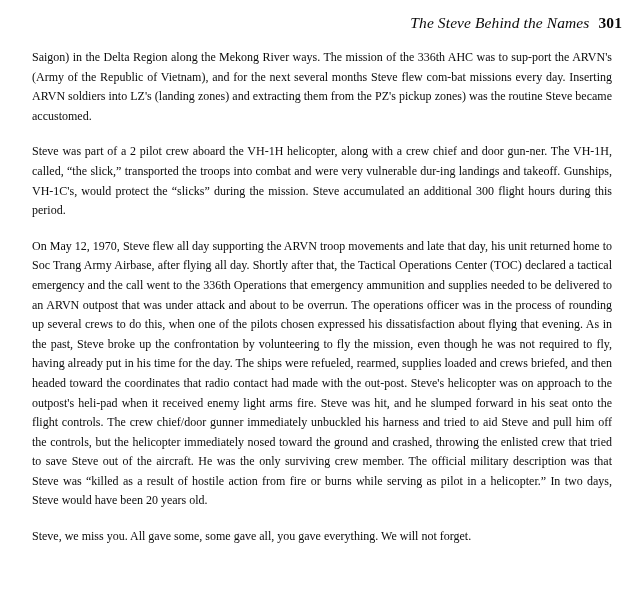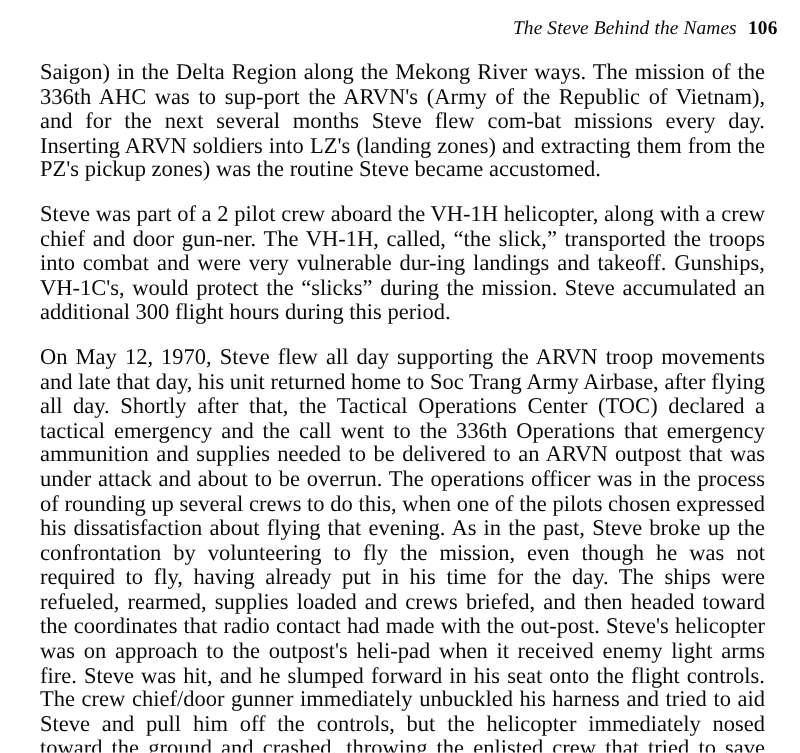--- a/index.html
+++ b/index.html
@@ -37,40 +37,40 @@
     font-size: 15.5px;
   }
   .body {
     position: absolute;
     top: 48px;
     left: 32px;
     width: 580px;
   }
   p.para {
     margin: 0 0 16px 0;
-    font-size: 18px;
+    font-size: 12px;
     line-height: 19.6px;
     text-align: justify;
     text-justify: inter-word;
     hyphens: manual;
   }
   p.para:last-child {
     margin-bottom: 0;
   }
   p.short {
     text-align: left;
   }
 </style>
 </head>
 <body>
 
 <div class="page">
 
   <div class="header">
-    <span>The Steve Behind the Names</span><span class="pageno">106</span>
+    <span>The Steve Behind the Names</span><span class="pageno">301</span>
   </div>
 
   <div class="body">
     <p class="para">Saigon) in the Delta Region along the Mekong River ways. The mission of the 336th AHC was to sup-port the ARVN's (Army of the Republic of Vietnam), and for the next several months Steve flew com-bat missions every day. Inserting ARVN soldiers into LZ's (landing zones) and extracting them from the PZ's pickup zones) was the routine Steve became accustomed.</p>
     <p class="para">Steve was part of a 2 pilot crew aboard the VH-1H helicopter, along with a crew chief and door gun-ner. The VH-1H, called, “the slick,” transported the troops into combat and were very vulnerable dur-ing landings and takeoff. Gunships, VH-1C's, would protect the “slicks” during the mission. Steve accumulated an additional 300 flight hours during this period.</p>
     <p class="para">On May 12, 1970, Steve flew all day supporting the ARVN troop movements and late that day, his unit returned home to Soc Trang Army Airbase, after flying all day. Shortly after that, the Tactical Operations Center (TOC) declared a tactical emergency and the call went to the 336th Operations that emergency ammunition and supplies needed to be delivered to an ARVN outpost that was under attack and about to be overrun. The operations officer was in the process of rounding up several crews to do this, when one of the pilots chosen expressed his dissatisfaction about flying that evening. As in the past, Steve broke up the confrontation by volunteering to fly the mission, even though he was not required to fly, having already put in his time for the day. The ships were refueled, rearmed, supplies loaded and crews briefed, and then headed toward the coordinates that radio contact had made with the out-post. Steve's helicopter was on approach to the outpost's heli-pad when it received enemy light arms fire. Steve was hit, and he slumped forward in his seat onto the flight controls. The crew chief/door gunner immediately unbuckled his harness and tried to aid Steve and pull him off the controls, but the helicopter immediately nosed toward the ground and crashed, throwing the enlisted crew that tried to save Steve out of the aircraft. He was the only surviving crew member. The official military description was that Steve was “killed as a result of hostile action from fire or burns while serving as pilot in a helicopter.” In two days, Steve would have been 20 years old.</p>
     <p class="para short">Steve, we miss you. All gave some, some gave all, you gave everything. We will not forget.</p>
 
   </div>
 

